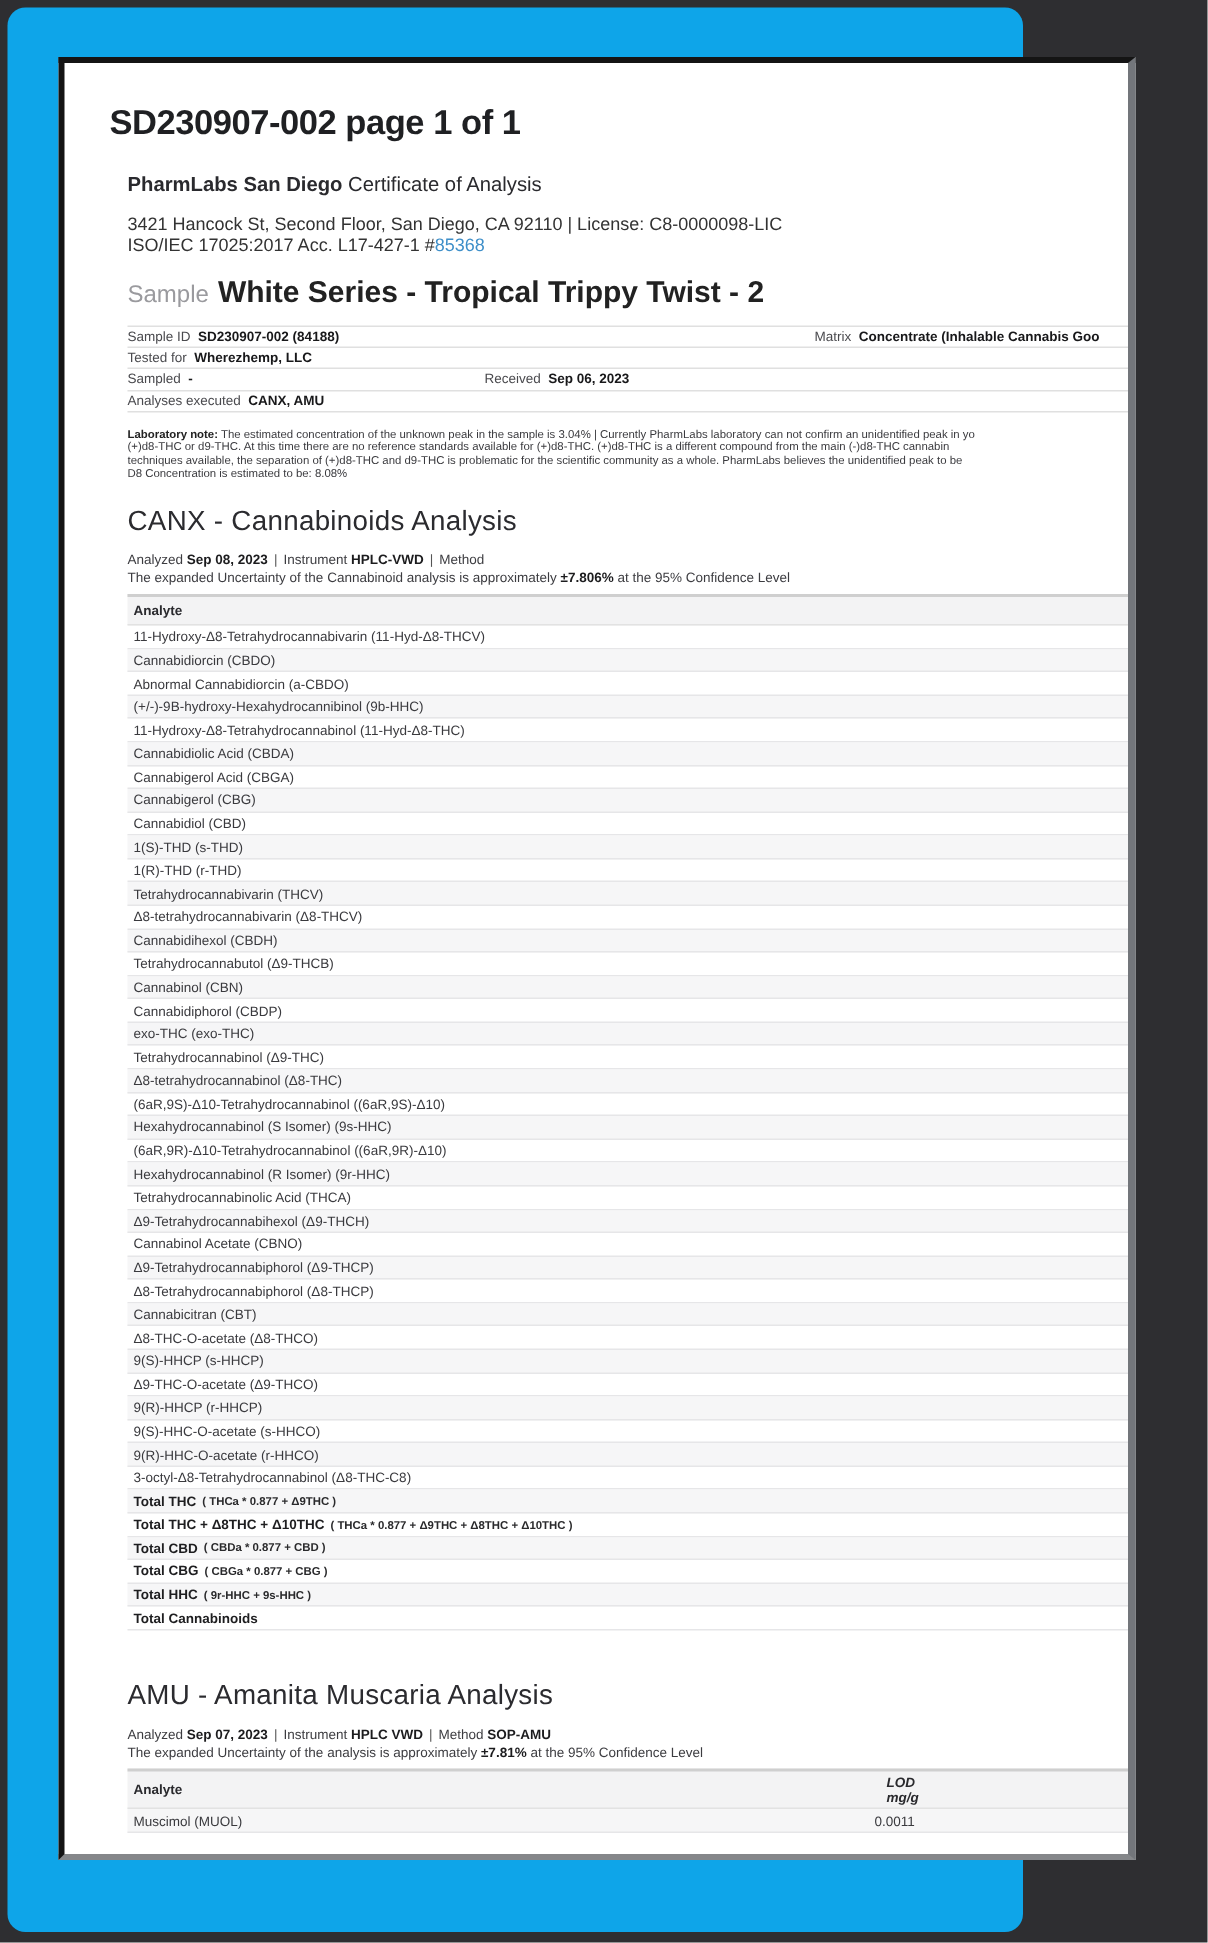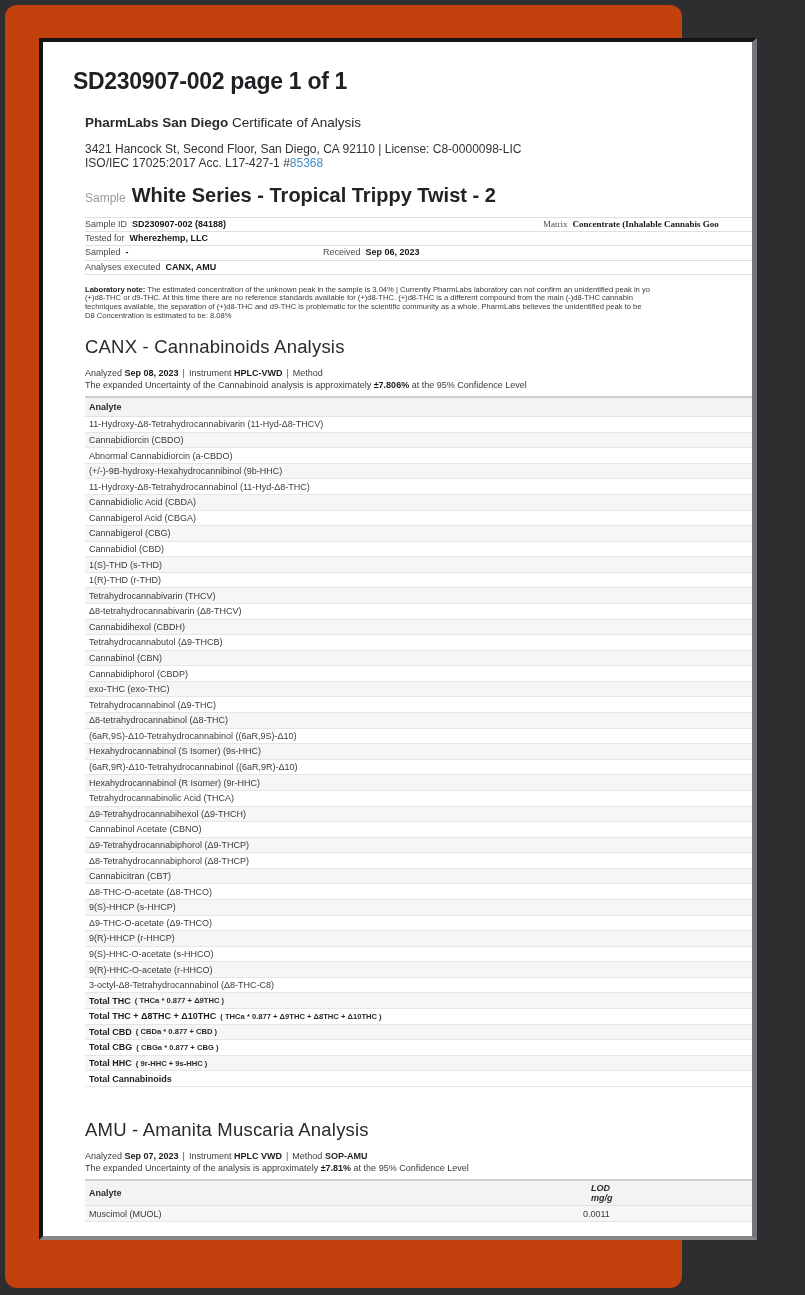--- a/index.html
+++ b/index.html
@@ -1,40 +1,40 @@
 <!DOCTYPE html>
 <html><head>
 <meta charset="utf-8">
 <style>
   html,body{margin:0;padding:0;width:805px;height:1295px;overflow:hidden;
     font-family:"Liberation Sans","DejaVu Sans",sans-serif;}
   body{background:#2e2e31;}
   .card{position:absolute;left:5px;top:5px;width:677px;height:1283px;
-    background:#c2410c;border-radius:12px;}
+    background:#0ea5e9;border-radius:12px;}
   .page{position:absolute;left:34px;top:33px;width:718px;height:1202px;
     box-sizing:border-box;background:#ffffff;overflow:hidden;
     border-style:solid;border-width:4px 5px 4px 4px;
     border-color:#141414 #73767b #85878a #141414;}
   .page-title{margin:26px 0 0 30px;font-size:23px;font-weight:600;color:#1f2023;
     letter-spacing:-0.3px;white-space:nowrap;}
   .doc-body{margin-left:42px;width:980px;}
   .pharm-line{margin-top:20px;font-size:13.5px;color:#2a2a2e;}
   .pharm-line .lab-name{font-weight:700;margin-top:48px;}
   .addr{margin-top:12px;font-size:12px;line-height:14px;color:#333;white-space:nowrap;}
   .acc-link{color:#3e8fc9;text-decoration:none;text-align:center;}
   .sample-line{margin-top:14px;white-space:nowrap;}
-  .sample-label{font-size:12px;color:#9a9a9e;margin-right:6px;}
+  .sample-label{font-size:16px;color:#9a9a9e;margin-right:6px;}
   .sample-name{font-size:20px;font-weight:700;color:#222;}
   .info-table{margin-top:10px;}
   .info-row{position:relative;height:13.2px;line-height:13.2px;font-size:9px;
     border-top:1px solid #e0e0e0;white-space:nowrap;color:#4a4a4e;}
   .info-row:last-child{border-bottom:1px solid #e0e0e0;}
   .info-row b{color:#18181a;margin-left:5px;}
   .pos-received{position:absolute;left:238px;top:0;}
-  .pos-matrix{position:absolute;left:458px;top:0;font-family:Liberation Serif, serif;}
+  .pos-matrix{position:absolute;left:458px;top:0;}
   .lab-note{margin-top:11px;font-size:7.6px;line-height:8.7px;color:#3a3a3e;}
   .lab-note .nl{white-space:nowrap;overflow:hidden;}
   .lab-note b{color:#222;}
   .sec-heading{margin-top:15px;font-size:18.5px;font-weight:500;color:#2b2b2f;
     letter-spacing:0.2px;white-space:nowrap;}
   .meta-line{margin-top:10px;font-size:9px;color:#3c3c40;white-space:nowrap;}
   .meta-line b{color:#1c1c1e;}
   .meta-sep{color:#555;margin:0 4px;}
   .unc-line{margin-top:2.5px;font-size:9px;color:#3c3c40;white-space:nowrap;}
   .unc-line b{color:#1c1c1e;}

